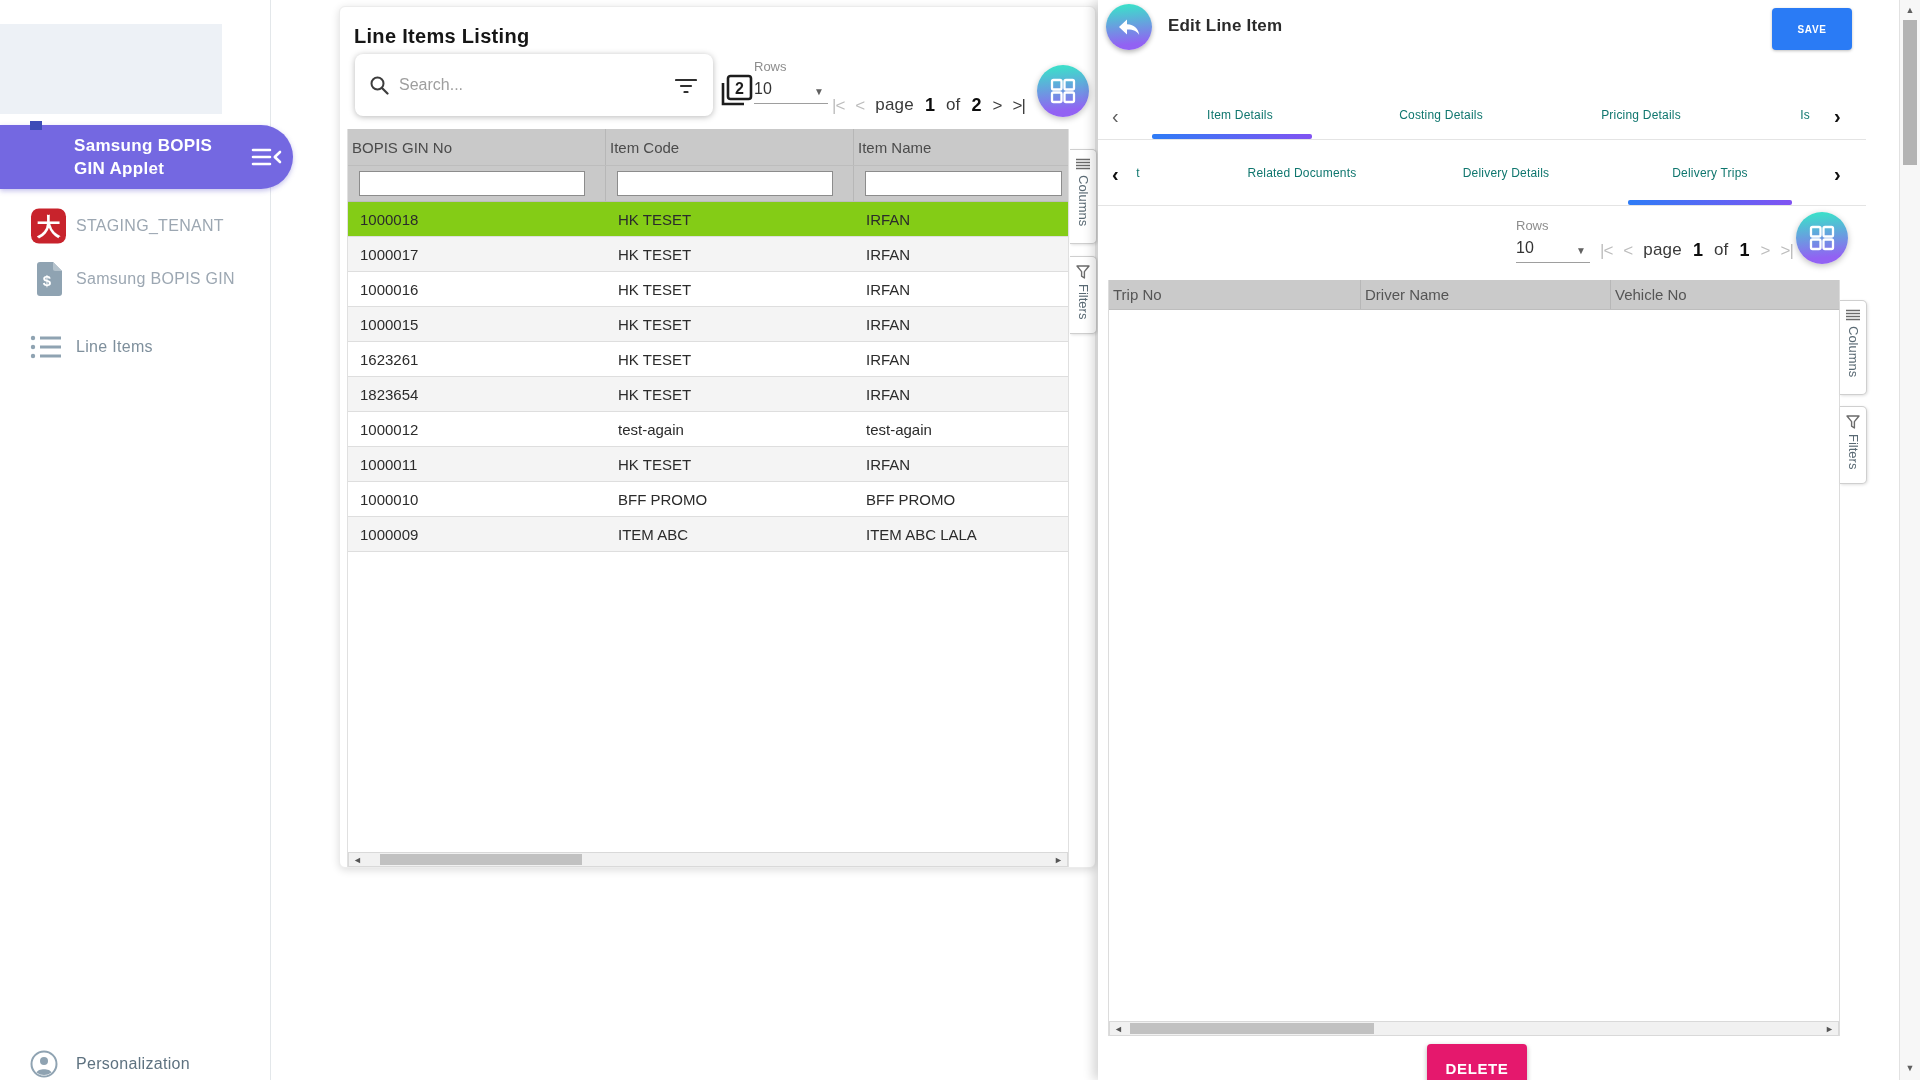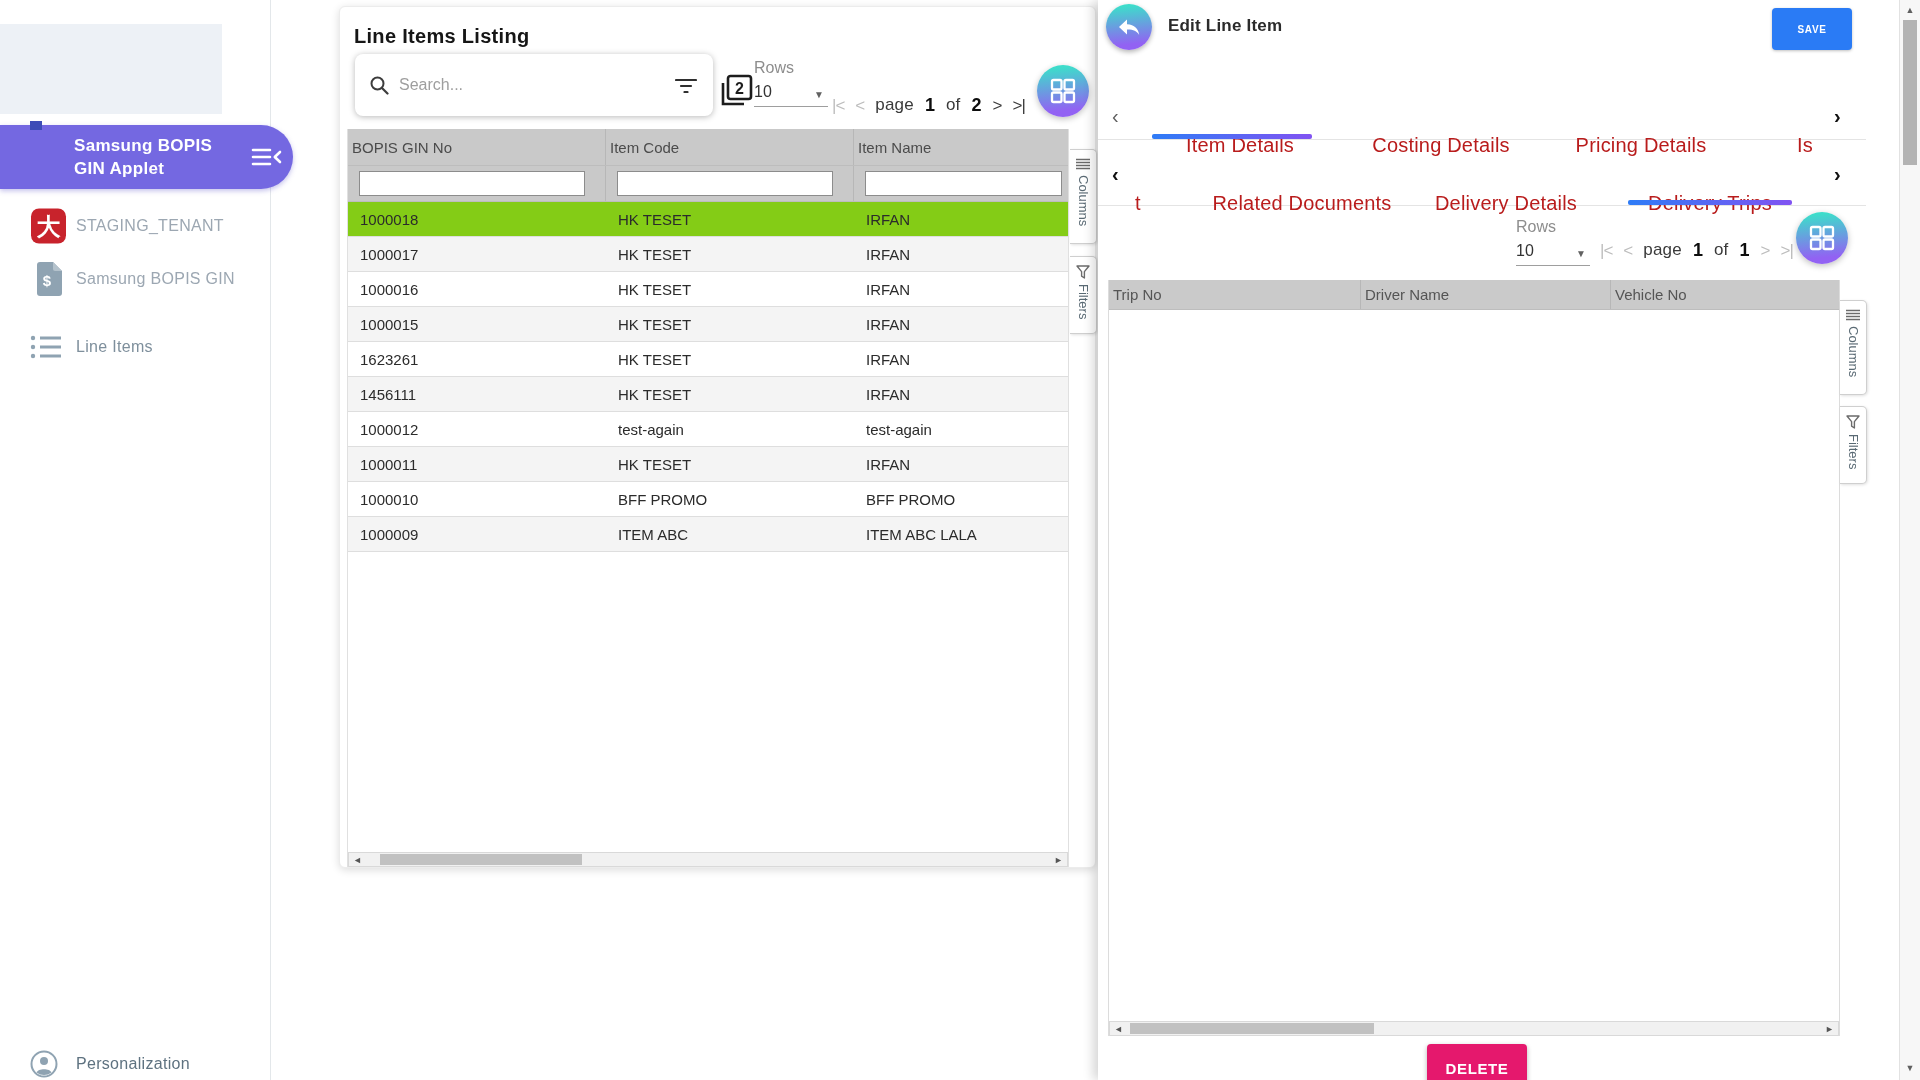--- a/index.html
+++ b/index.html
@@ -39,21 +39,21 @@
                border-radius:8px; box-shadow:0 1px 6px rgba(0,0,0,.28); display:flex; align-items:center;margin-left:8px; }
   .searchbox .search-icon { margin-left:14px; }
   .searchbox input { border:none; outline:none; font-size:16px; color:#333; margin-left:10px;
                      width:240px; font-family:"Liberation Sans",sans-serif; }
   .searchbox input::placeholder { color:#9e9e9e; }
   .searchbox .filter-icon { position:absolute; right:16px; top:50%; transform:translateY(-50%); cursor:pointer; }
 
   .pages-icon { position:absolute; left:377px; top:66px; cursor:pointer; }
 
   .rows-control { position:absolute; left:414px; top:52px; width:76px; }
-  .rows-label { font-size:16px; color:#8d8d8d; }
+  .rows-label { font-size:13px; color:#8d8d8d; }
   .rows-value-wrap { position:relative; margin-top:6px; border-bottom:1px solid #9e9e9e;
                      width:74px; height:24px; cursor:pointer; }
   .rows-value { font-size:16px; color:#333; }
   .rows-caret { position:absolute; right:4px; top:6px; font-size:10px; color:#616161; }
 
   .pager { position:absolute; display:flex; align-items:center; gap:11px; height:28px; }
   .card .pager { left:492px; top:84px; }
   .pager .pgbtn { font-size:17px; color:#3c3c3c; cursor:pointer; letter-spacing:-1px; line-height:1; }
   .pager .pgbtn.disabled { color:#bdbdbd; }
   .pager .pgword { font-size:17px; color:#3a3a3a; letter-spacing:.2px; }
@@ -109,22 +109,22 @@
   .editor-title { position:absolute; left:70px; top:16px; font-size:17px; color:#2b2b2b;
                   font-weight:600; letter-spacing:.2px; }
   .save-btn { position:absolute; left:674px; top:8px; width:80px; height:42px; background:#2a7bf5;
               color:#fff; border:none; border-radius:4px; font-size:10px; font-weight:700;
               letter-spacing:.6px; cursor:pointer; box-shadow:0 1px 3px rgba(0,0,0,.25);
               font-family:"Liberation Sans",sans-serif; }
 
   .tabrow { position:absolute; left:0; width:768px; border-bottom:1px solid #e4e4e4; }
   .tabrow1 { top:92px; height:48px; }
   .tabrow2 { top:140px; height:66px; }
-  .tab { position:absolute; transform:translateX(-50%); font-size:20px; color:#b91c1c;
-         letter-spacing:.2px; cursor:pointer; white-space:nowrap;margin-top:26px; }
+  .tab { position:absolute; transform:translateX(-50%); font-size:12px; color:#0f766e;
+         letter-spacing:.2px; cursor:pointer; white-space:nowrap; }
   .tabrow1 .tab { top:16px; }
   .tabrow2 .tab { top:26px; }
   .tab-chevron { position:absolute; font-size:20px; color:#5f5f5f; cursor:pointer; }
   .tab-chevron.bold { color:#111; font-weight:700; }
   .tab-underline { position:absolute; bottom:0; height:5px; border-radius:2px;
                    background:linear-gradient(90deg,#2e7cf6,#8153f2); }
 
   .editor .rows-control { left:418px; top:218px; }
   .editor .pager { left:502px; top:236px; }
   .editor .pager .pgbtn { color:#bdbdbd; }
@@ -316,21 +316,21 @@
     <div class="td c3">IRFAN</div>
   </div>
 
   <div class="trow">
     <div class="td c1">1623261</div>
     <div class="td c2">HK TESET</div>
     <div class="td c3">IRFAN</div>
   </div>
 
   <div class="trow">
-    <div class="td c1">1456111</div>
+    <div class="td c1">1823654</div>
     <div class="td c2">HK TESET</div>
     <div class="td c3">IRFAN</div>
   </div>
 
   <div class="trow">
     <div class="td c1">1000012</div>
     <div class="td c2">test-again</div>
     <div class="td c3">test-again</div>
   </div>
 

